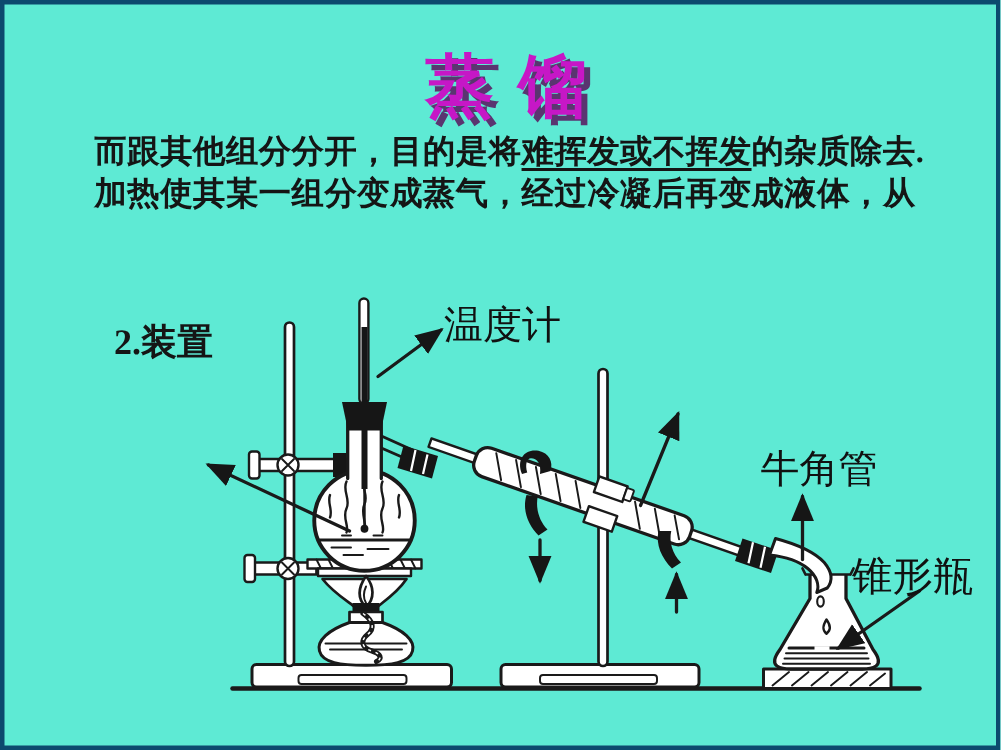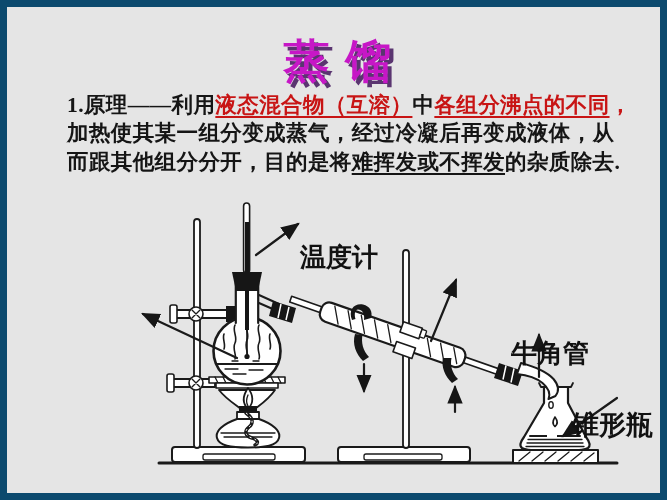--- a/index.html
+++ b/index.html
@@ -1,58 +1,57 @@
 <!DOCTYPE html>
 <html><head>
 <meta charset="utf-8">
 <style>
   html,body{margin:0;padding:0;}
   body{width:667px;height:500px;background:#fff;position:relative;overflow:hidden;
        font-family:"Liberation Serif","DejaVu Serif",serif;color:#151515;}
-  .page{position:absolute;inset:0;border:7px solid #0c4a6e;background:#e5e5e5;}
+  .page{position:absolute;inset:0;border:3px solid #0c4a6e;background:#5eead4;}
 
   .title{position:absolute;left:0;top:24px;width:100%;text-align:center;
          font-weight:bold;font-size:46px;letter-spacing:16px;padding-left:24px;box-sizing:border-box;
          color:#c617c6;text-shadow:4px 4px 0 #5a3570;}
 
   .para{position:absolute;left:60px;top:84px;width:566px;font-size:21.5px;font-weight:bold;
         line-height:28.4px;white-space:nowrap;letter-spacing:0.4px;}
   .para .r{color:#c81414;}
   .u{text-decoration:underline;text-underline-offset:4px;text-decoration-thickness:2px;}
 
   .h2{position:absolute;left:73px;top:209px;font-size:24px;font-weight:bold;}
 
-  .lbl{position:absolute;font-weight:bold;white-space:nowrap;color:#111;z-index:5;margin-top:37px;}
+  .lbl{position:absolute;font-weight:normal;white-space:nowrap;color:#111;z-index:5;}
   #lbl-thermometer{left:293px;top:196px;font-size:26px;}
   #lbl-condenser{left:415px;top:238px;font-size:26px;}
   #lbl-rbflask{left:56px;top:269px;font-size:27px;}
   #lbl-adapter{left:504px;top:292px;font-size:26px;}
   #lbl-conical{left:565px;top:363px;font-size:27px;}
 
   svg{position:absolute;left:0;top:0;z-index:1;}
   .ln{stroke:#1a1a1a;fill:none;stroke-linecap:round;stroke-linejoin:round;}
   .wf{stroke:#1a1a1a;fill:#fff;stroke-linejoin:round;}
   .df{fill:#161616;stroke:none;}
   .thin{stroke-width:1.3;}
 </style>
 </head>
 <body>
 
 <div class="page">
 
   <div class="title">蒸馏</div>
 
   <div class="para">
-    <div><span>1.原理——利用</span><span class="r u">液态混合物（互溶）</span><span>中</span><span class="r u">各组分沸点的不同</span><span class="r">，</span>
+    <div><span>而跟其他组分分开，目的是将</span><span class="u">难挥发或不挥发</span><span>的杂质除去.</span>
     </div>
     <div>加热使其某一组分变成蒸气，经过冷凝后再变成液体，从</div>
-    <div><span>而跟其他组分分开，目的是将</span><span class="u">难挥发或不挥发</span><span>的杂质除去.</span>
-    </div>
   </div>
 
+  <div class="h2">2.装置</div>
 
   <div class="lbl" id="lbl-thermometer">温度计</div>
   <div class="lbl" id="lbl-adapter">牛角管</div>
   <div class="lbl" id="lbl-conical">锥形瓶</div>
 
   <svg width="667" height="500" viewBox="0 0 667 500">
     <defs>
       <marker id="ah" markerWidth="10" markerHeight="9" refX="7.5" refY="3.5" orient="auto">
         <path d="M0,0 L8.5,3.5 L0,7 Z" fill="#161616"></path>
       </marker>

